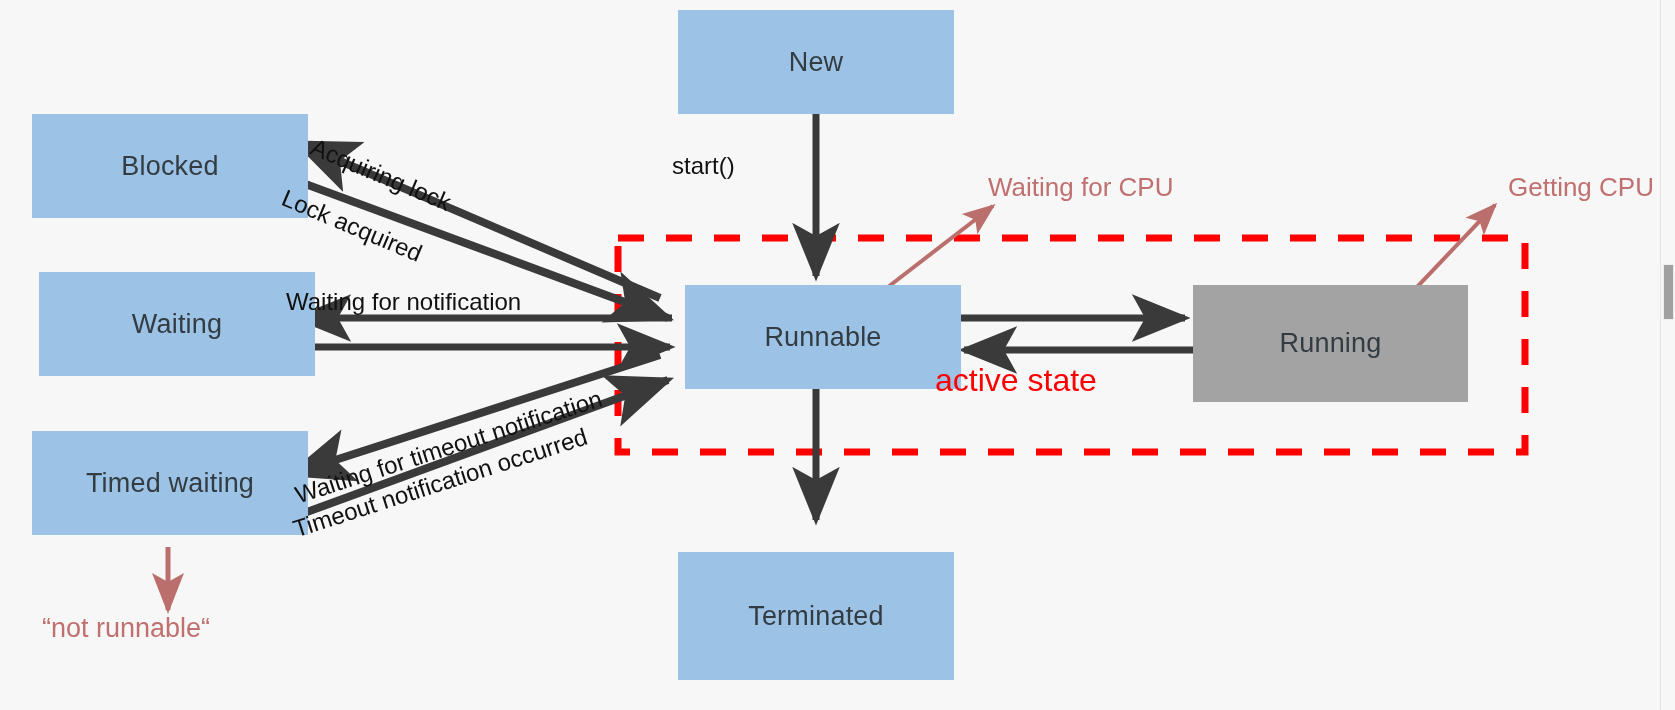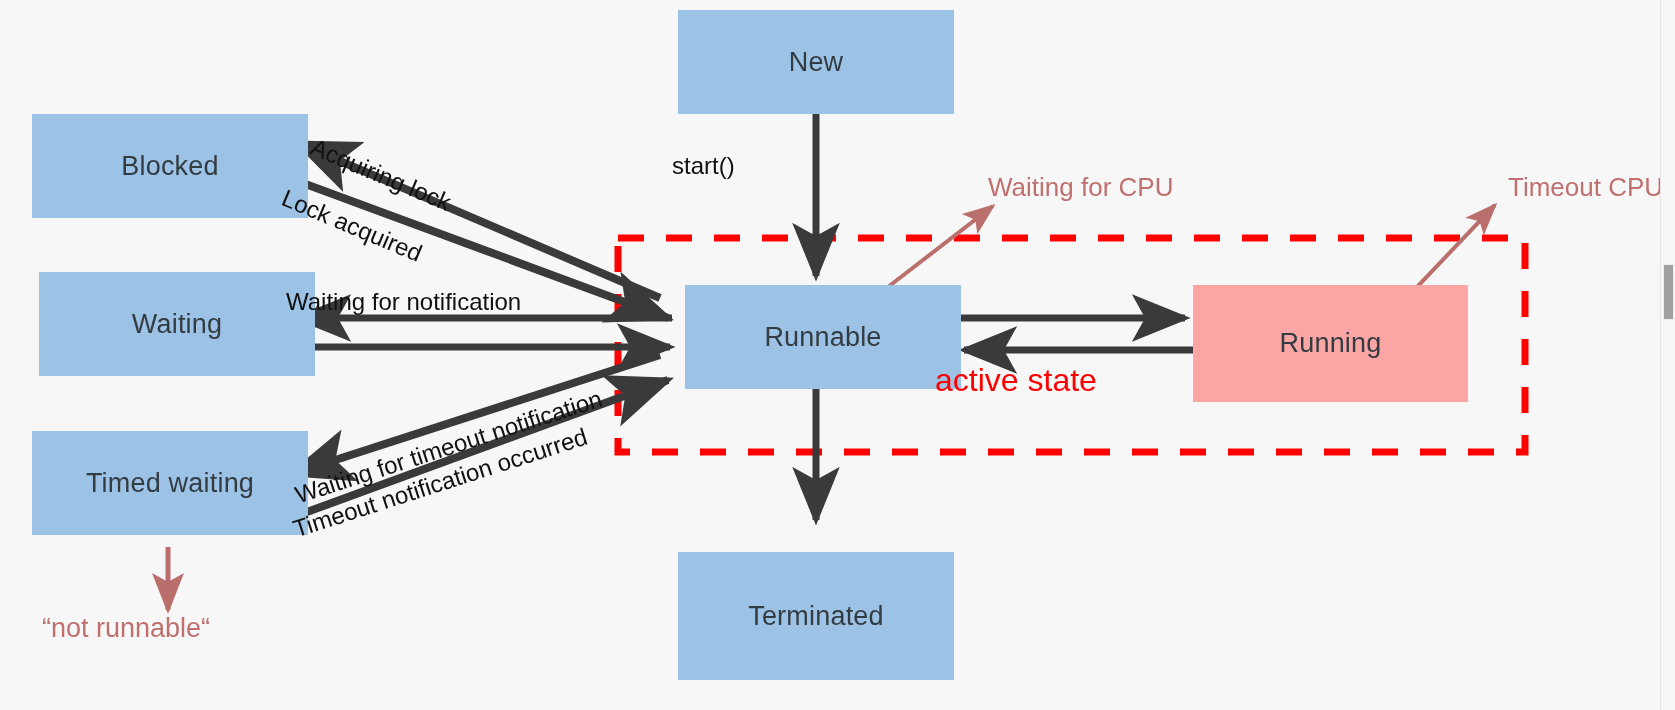--- a/index.html
+++ b/index.html
@@ -32,21 +32,21 @@
     justify-content: center;
     box-sizing: border-box;
     font-size: 27px;
     color: #333c42;
     letter-spacing: 0.2px;
   }
   .box-blue {
     background: #9cc3e5;
   }
   .box-white {
-    background: #fca5a5;
+    background: #a3a3a3;
   }
   .edge-label {
     position: absolute;
     font-size: 24px;
     color: #000000;
     white-space: nowrap;
     transform-origin: left center;
   }
   .edge-label.plain {
     color: #111111;
@@ -162,21 +162,21 @@
   <div class="edge-label plain" style="left:286px; top:288px;">Waiting for notification</div>
 
 
   <div class="edge-label plain" style="left:296px; top:482px; transform: rotate(-17.8deg);">Waiting for timeout notification</div>
 
   <div class="edge-label plain" style="left:294px; top:516px; transform: rotate(-17.8deg);">Timeout notification occurred</div>
 
 
   <div class="annot" style="left:940px; top:172px;margin-left:48px;">Waiting for CPU</div>
 
-  <div class="annot" style="left:1508px; top:172px;">Timeout CPU</div>
+  <div class="annot" style="left:1508px; top:172px;">Getting CPU</div>
 
   <div class="annot-red" style="left:935px; top:362px;">active state</div>
 
   <div class="annot" style="left:42px; top:613px; font-size:27px;">“not runnable“</div>
 
   <div class="scrollbar-track">
     <div class="scrollbar-thumb" style="top:264px; height:56px;"></div>
   </div>
 
 </div>

